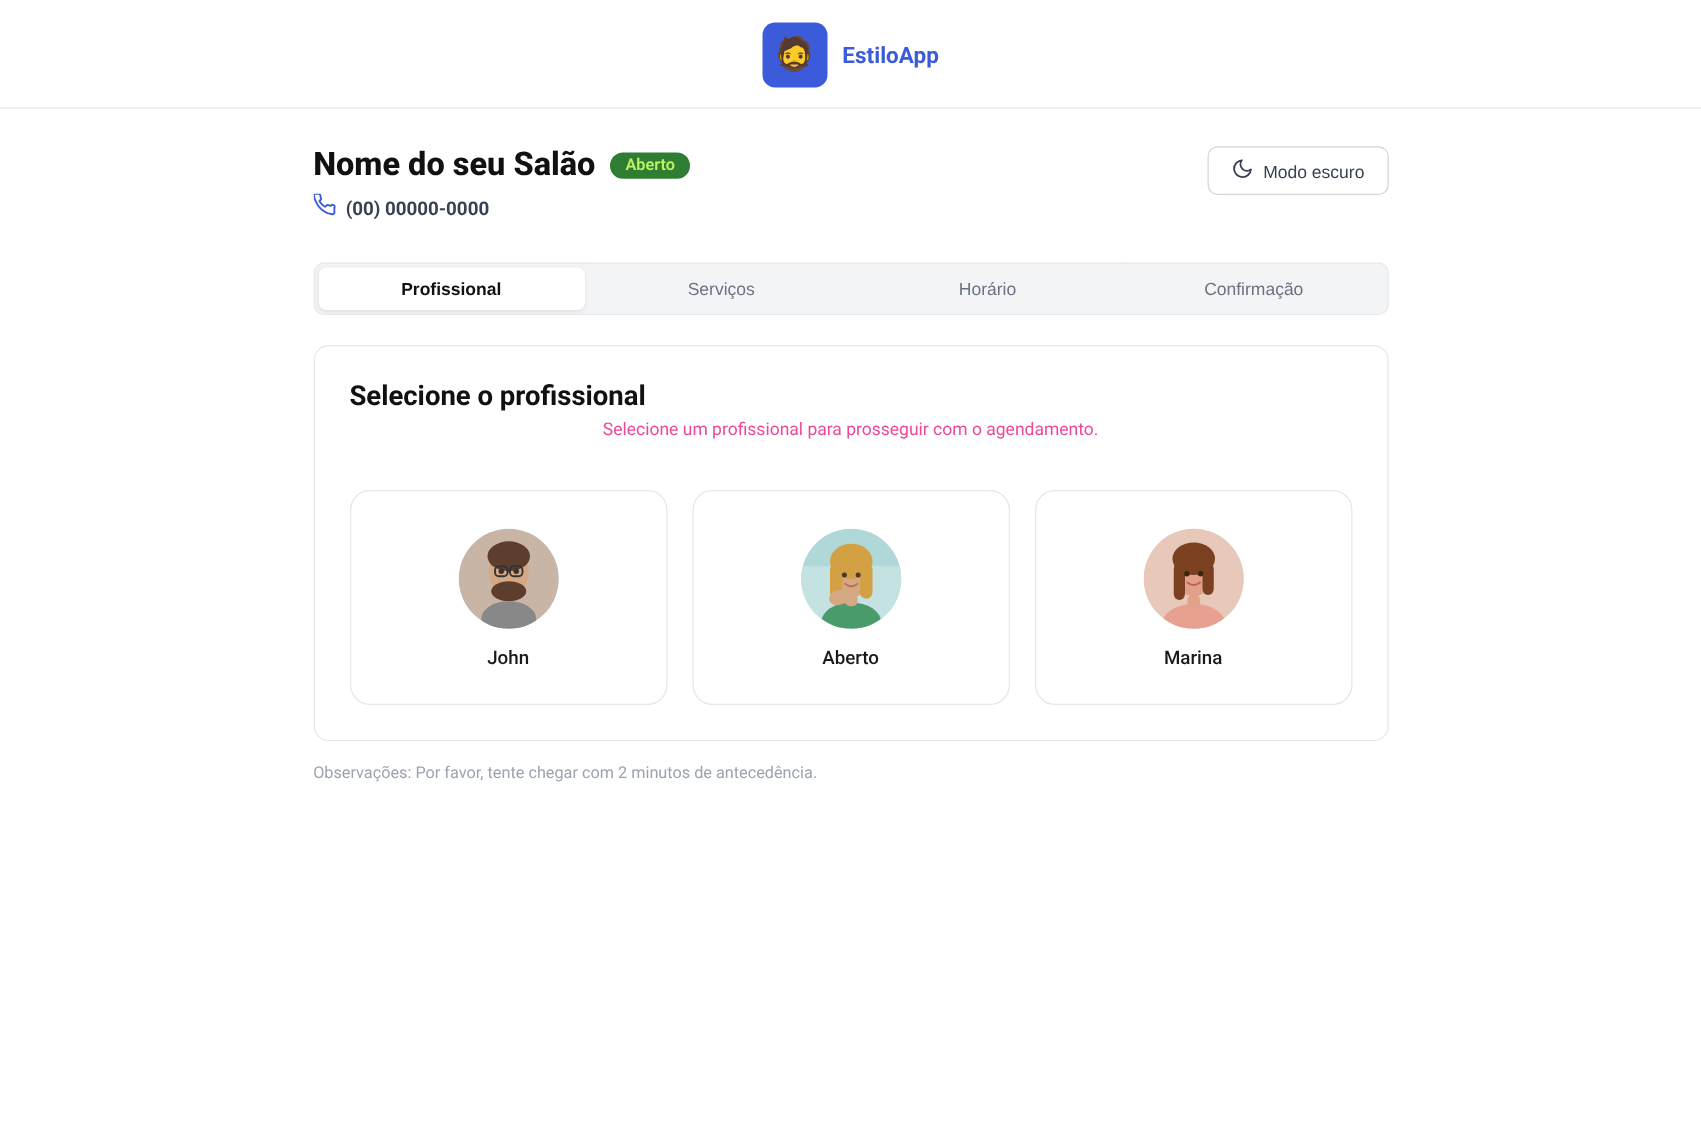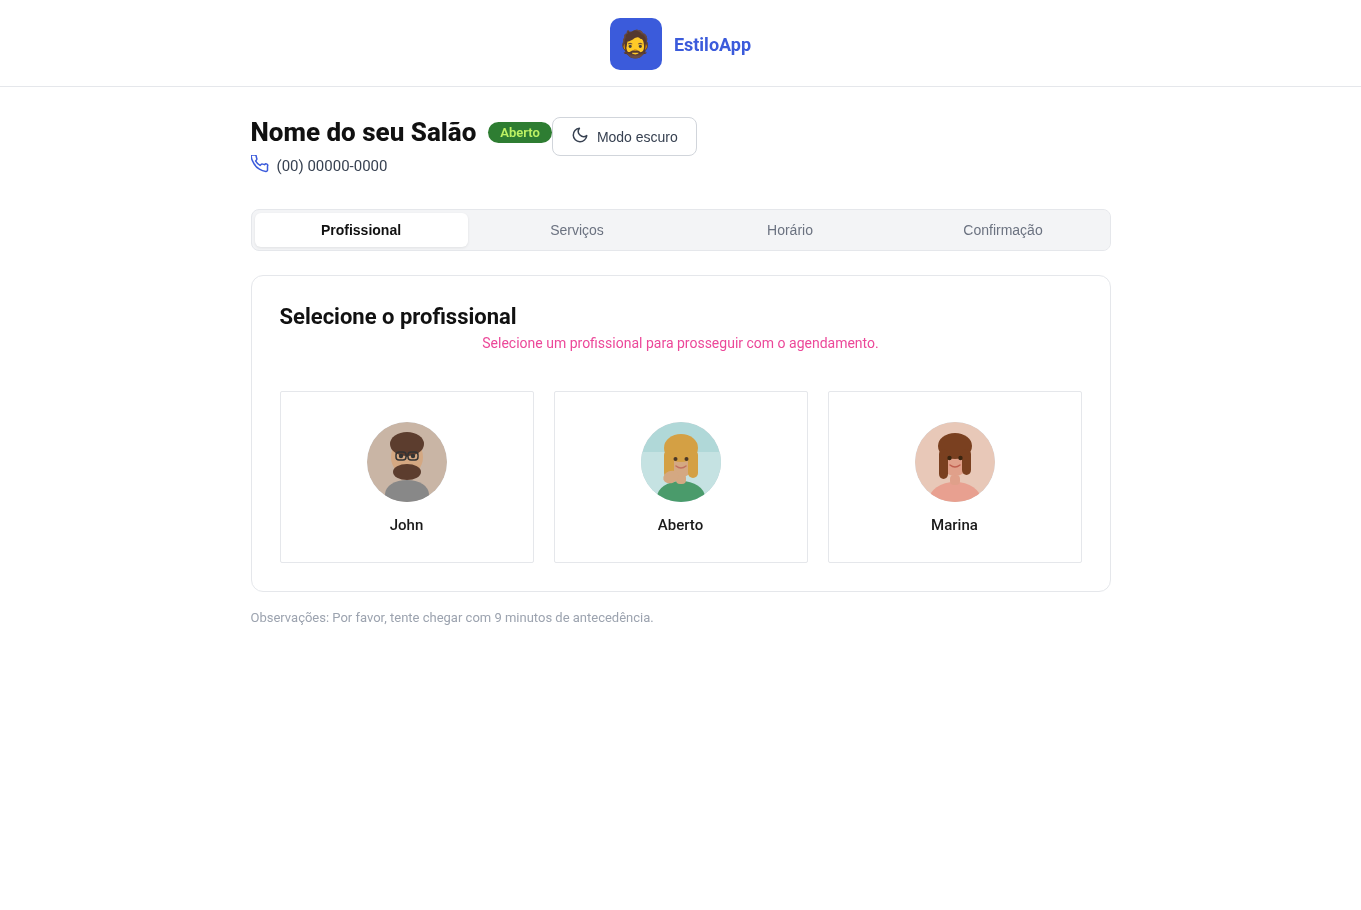--- a/index.html
+++ b/index.html
@@ -43,21 +43,21 @@
     .content {
       max-width: 900px;
       margin: 0 auto;
       padding: 30px 20px 0;
     }
 
     
     .salon-header {
       display: flex;
       align-items: flex-start;
-      justify-content: flex-start;
+      justify-content: space-between;
       margin-bottom: 10px;
     }
     .salon-title-row {
       display: flex;
       align-items: center;
       gap: 12px;
     }
     .salon-title {
       font-size: 26px;
       font-weight: 800;
@@ -79,20 +79,21 @@
       border: 1.5px solid #d1d5db;
       border-radius: 8px;
       background: #fff;
       cursor: pointer;
       font-size: 14px;
       color: #374151;
     }
 
     .contact-info {
       margin: 8px 0 22px;
+      font-weight: bold;
     }
     .contact-row {
       display: flex;
       align-items: center;
       gap: 8px;
       margin-bottom: 6px;
       font-size: 15px;
       color: #374151;
     }
     .contact-icon {
@@ -151,21 +152,21 @@
     }
 
     
     .professionals-grid {
       display: flex;
       gap: 20px;
     }
     .professional-card {
       flex: 1;
       border: 1.5px solid #e5e7eb;
-      border-radius: 2px;
+      border-radius: 16px;
       display: flex;
       flex-direction: column;
       align-items: center;
       padding: 30px 20px 28px;
       cursor: pointer;
       transition: border-color 0.2s, box-shadow 0.2s;
     }
     .avatar-circle {
       width: 80px;
       height: 80px;
@@ -315,15 +316,15 @@
 
             <path d="M35 43 Q40 47 45 43" stroke="#c06050" stroke-width="1.5" fill="none" stroke-linecap="round"></path>
           </svg>
         </div>
         <span class="professional-name">Marina</span>
       </div>
 
     </div>
   </div>
 
-  <p class="observations">Observações: Por favor, tente chegar com 9 minutos de antecedência.</p>
+  <p class="observations">Observações: Por favor, tente chegar com 2 minutos de antecedência.</p>
 
 </main>
 
 </body></html>

